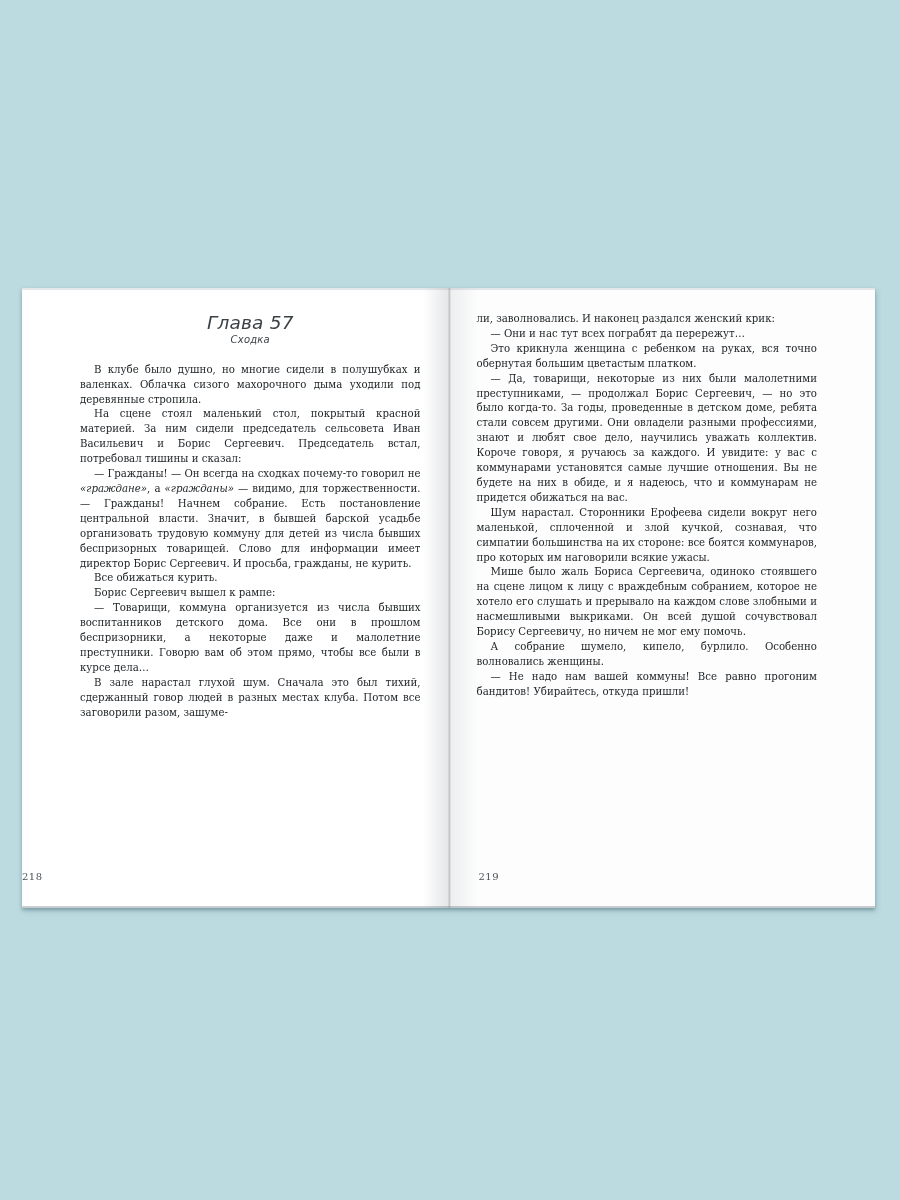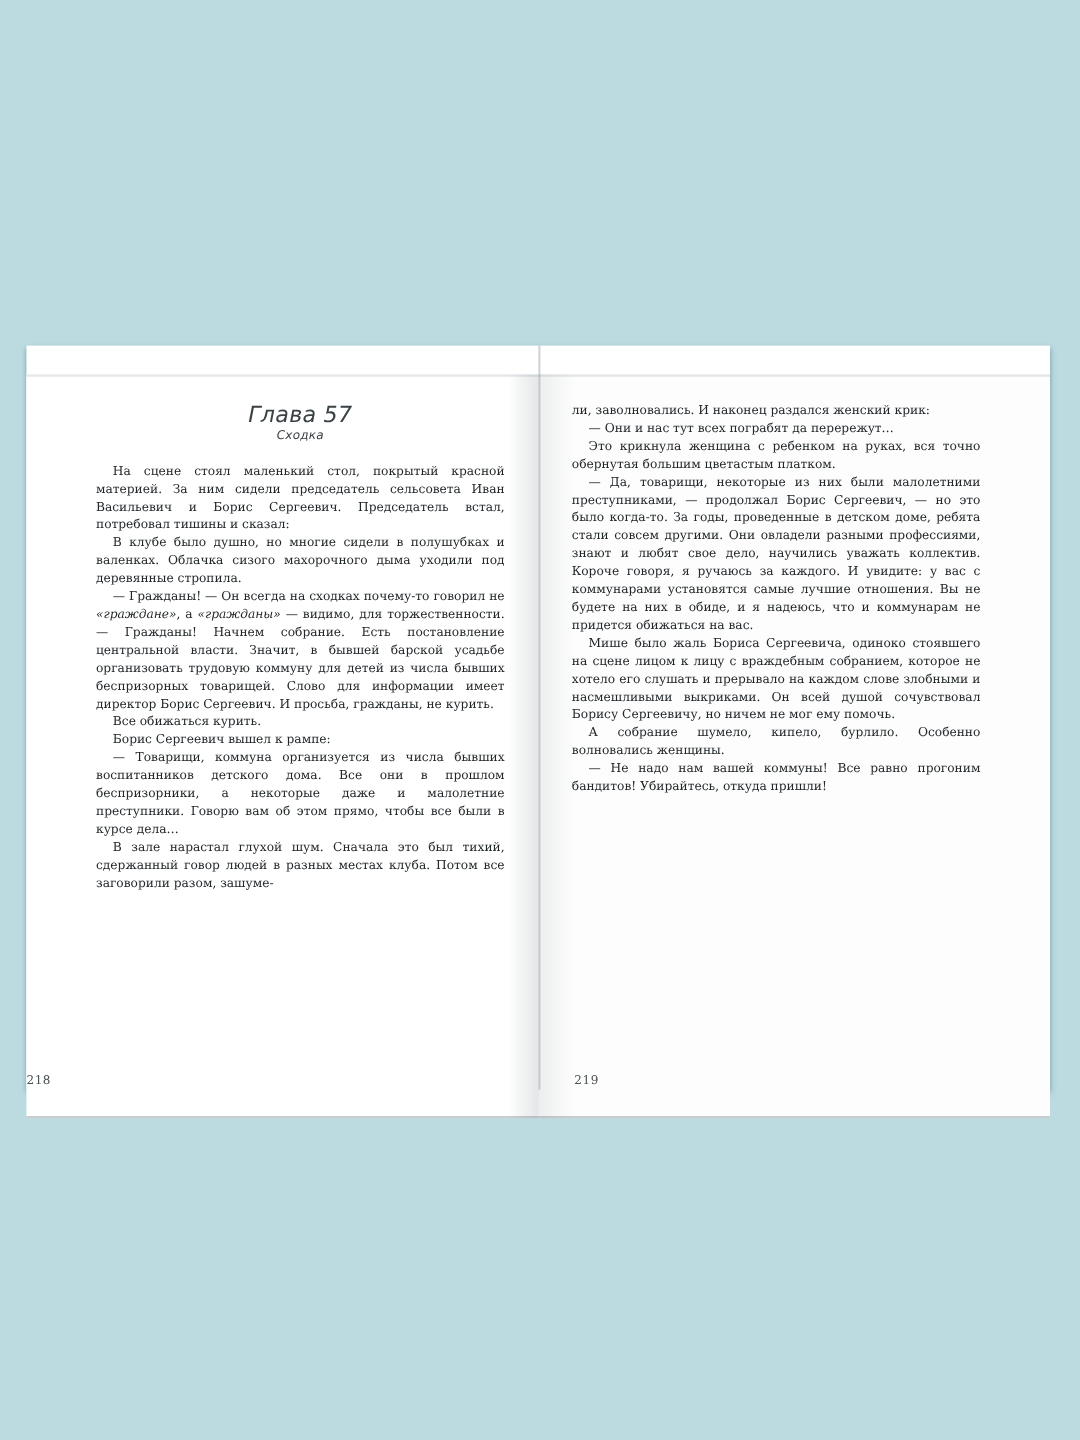--- a/index.html
+++ b/index.html
@@ -33,21 +33,20 @@
       0 2px 3px rgba(40,70,80,0.30),
       1px 3px 6px rgba(40,70,80,0.18);
   }
 
   .page {
     position: relative;
     width: 50%;
     height: 100%;
     background: #ffffff;
     box-sizing: border-box;
-    margin-top: 24px;
   }
 
   .page-left {
     padding: 24px 28px 0 58px;
     background:
       linear-gradient(to left, rgba(200,205,208,0.50) 0px, rgba(255,255,255,0) 26px),
       #ffffff;
   }
 
   .page-right {
@@ -159,42 +158,43 @@
 
     <div class="page page-left">
       <div class="edge-top"></div>
 
       <div class="chapter-head">
         <span class="chapter-title">Глава 57</span>
         <span class="chapter-subtitle">Сходка</span>
       </div>
 
       <div class="col">
+        <p>В клубе было душно, но многие сидели в полушубках и валенках. Облачка сизого махорочного дыма уходили под деревянные стропила.</p>
         <p>На сцене стоял маленький стол, покрытый красной материей. За ним сидели председатель сельсовета Иван Васильевич и Борис Сергеевич. Председатель встал, потребовал тишины и сказал:</p>
-        <p>В клубе было душно, но многие сидели в полушубках и валенках. Облачка сизого махорочного дыма уходили под деревянные стропила.</p>
         <p id="p-citizens">— Гражданы! — Он всегда на сходках почему-то говорил не <em>«граждане»</em>, а <em>«гражданы»</em> — видимо, для торжественности. — Гражданы! Начнем собрание. Есть постановление центральной власти. Значит, в бывшей барской усадьбе организовать трудовую коммуну для детей из числа бывших беспризорных товарищей. Слово для информации имеет директор Борис Сергеевич. И просьба, гражданы, не курить.</p>
         <p>Все обижаться курить.</p>
         <p>Борис Сергеевич вышел к рампе:</p>
         <p>— Товарищи, коммуна организуется из числа бывших воспитанников детского дома. Все они в прошлом беспризорники, а некоторые даже и малолетние преступники. Говорю вам об этом прямо, чтобы все были в курсе дела…</p>
         <p>В зале нарастал глухой шум. Сначала это был тихий, сдержанный говор людей в разных местах клуба. Потом все заговорили разом, зашуме-</p>
       </div>
 
       <div class="folio">218</div>
 
       <div class="edge-bottom"></div>
     </div>
 
     <div class="page page-right">
       <div class="edge-top"></div>
 
       <div class="col">
         <p class="noindent">ли, заволновались. И наконец раздался женский крик:</p>
         <p>— Они и нас тут всех пограбят да перережут…</p>
         <p>Это крикнула женщина с ребенком на руках, вся точно обернутая большим цветастым платком.</p>
         <p>— Да, товарищи, некоторые из них были малолетними преступниками, — продолжал Борис Сергеевич, — но это было когда-то. За годы, проведенные в детском доме, ребята стали совсем другими. Они овладели разными профессиями, знают и любят свое дело, научились уважать коллектив. Короче говоря, я ручаюсь за каждого. И увидите: у вас с коммунарами установятся самые лучшие отношения. Вы не будете на них в обиде, и я надеюсь, что и коммунарам не придется обижаться на вас.</p>
+        <p>Шум нарастал. Сторонники Ерофеева сидели вокруг него маленькой, сплоченной и злой кучкой, сознавая, что симпатии большинства на их стороне: все боятся коммунаров, про которых им наговорили всякие ужасы.</p>
         <p>Мише было жаль Бориса Сергеевича, одиноко стоявшего на сцене лицом к лицу с враждебным собранием, которое не хотело его слушать и прерывало на каждом слове злобными и насмешливыми выкриками. Он всей душой сочувствовал Борису Сергеевичу, но ничем не мог ему помочь.</p>
         <p>А собрание шумело, кипело, бурлило. Особенно волновались женщины.</p>
         <p>— Не надо нам вашей коммуны! Все равно прогоним бандитов! Убирайтесь, откуда пришли!</p>
       </div>
 
       <div class="folio">219</div>
 
       <div class="edge-bottom"></div>
     </div>
 

